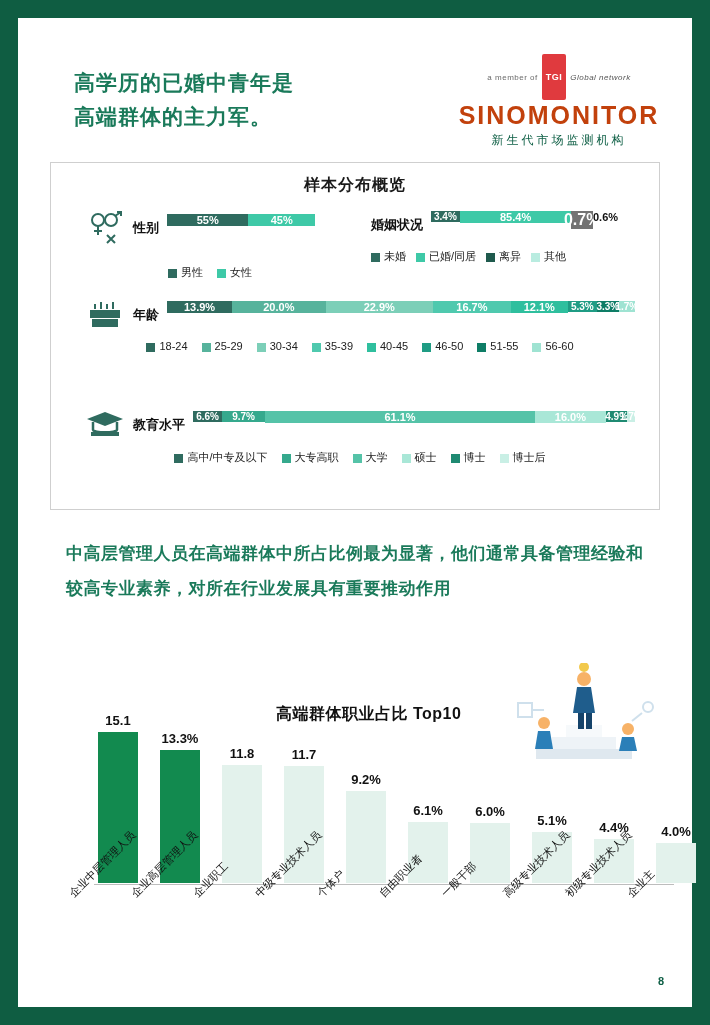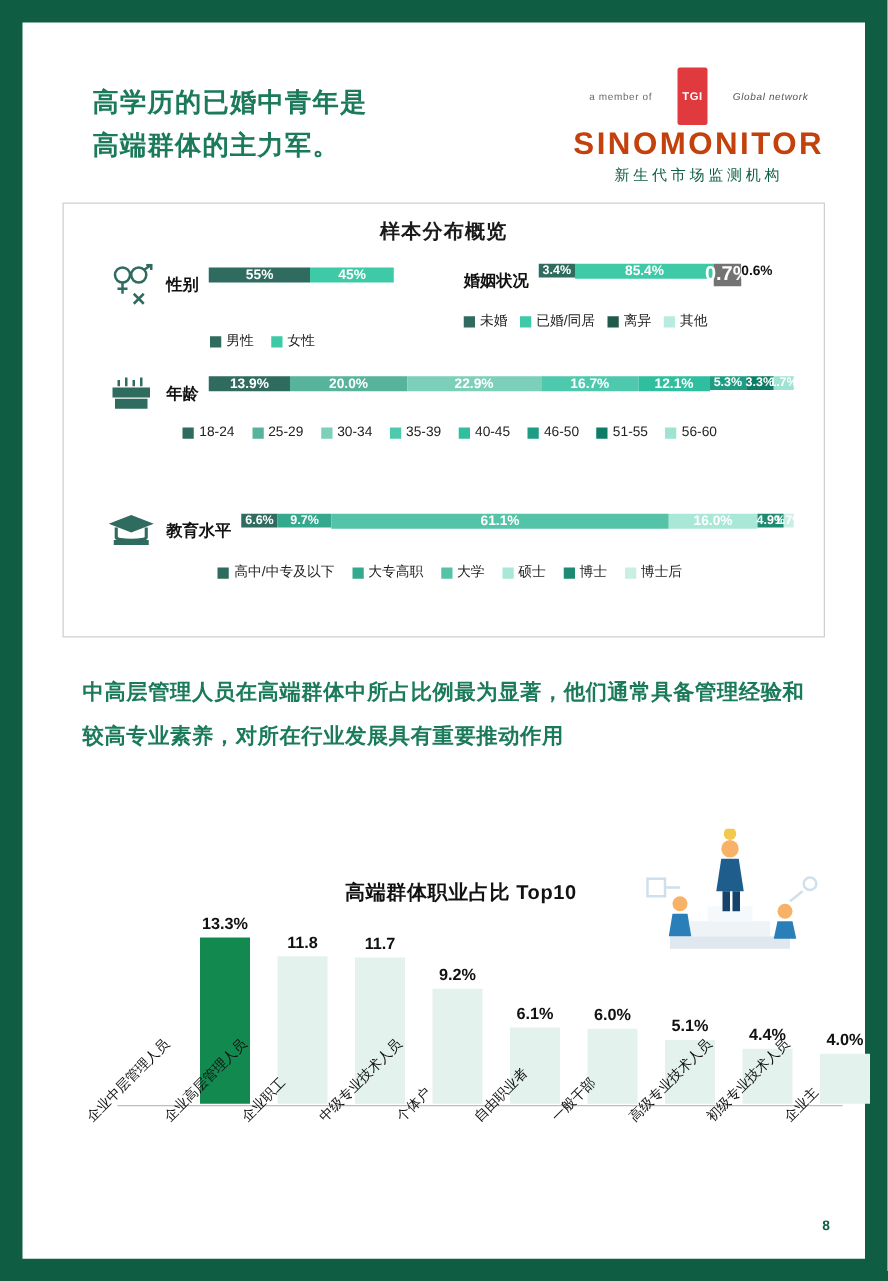--- a/index.html
+++ b/index.html
@@ -19,21 +19,21 @@
   .headline{
     position:absolute;left:56px;top:48px;width:400px;
     color:#1a7a5a;font-size:21px;font-weight:bold;line-height:34px;
     letter-spacing:1px;
   }
   .logo{
     position:absolute;right:28px;top:36px;width:210px;text-align:center;
   }
   .logo .tgi-row{
     font-size:8px;color:#6b6b6b;letter-spacing:.5px;
-    display:flex;align-items:center;justify-content:center;gap:20px;
+    display:flex;align-items:center;justify-content:center;gap:4px;
   }
   .logo .tgi-badge{
     display:inline-block;background:#e03a3e;color:#fff;font-weight:bold;
     font-size:9px;padding:18px 4px;border-radius:2px;
   }
   .logo .tgi-right{font-style:italic;color:#555;}
   .logo .brand{
     font-size:25px;font-weight:bold;color:#c2410c;letter-spacing:2px;
     margin-top:1px;
   }
@@ -256,20 +256,24 @@
       <path d="M30 68 h12 l3 18 h-18 z" fill="#2b7fb8"></path>
       <circle cx="120" cy="66" r="6" fill="#f7b267"></circle>
       <path d="M114 74 h12 l3 14 h-18 z" fill="#2b7fb8"></path>
       <path d="M10 40 h14 v14 h-14z" fill="none" stroke="#cfe0ec" stroke-width="2"></path>
       <circle cx="140" cy="44" r="5" fill="none" stroke="#cfe0ec" stroke-width="2"></circle>
       <path d="M24 47 h12 M134 50 l-10 8" stroke="#cfe0ec" stroke-width="2"></path>
     </svg>
   </div>
 
   <div class="bars">
+    <div class="bcol" style="left:0px">
+      <div class="bval">15.1</div>
+      <div class="brect" style="height:151px;background:#128a4f"></div>
+    </div>
     <div class="bcol" style="left:62px">
       <div class="bval">13.3%</div>
       <div class="brect" style="height:133px;background:#128a4f"></div>
     </div>
     <div class="bcol" style="left:124px">
       <div class="bval">11.8</div>
       <div class="brect" style="height:118px;background:#e3f2ec"></div>
     </div>
     <div class="bcol" style="left:186px">
       <div class="bval">11.7</div>

